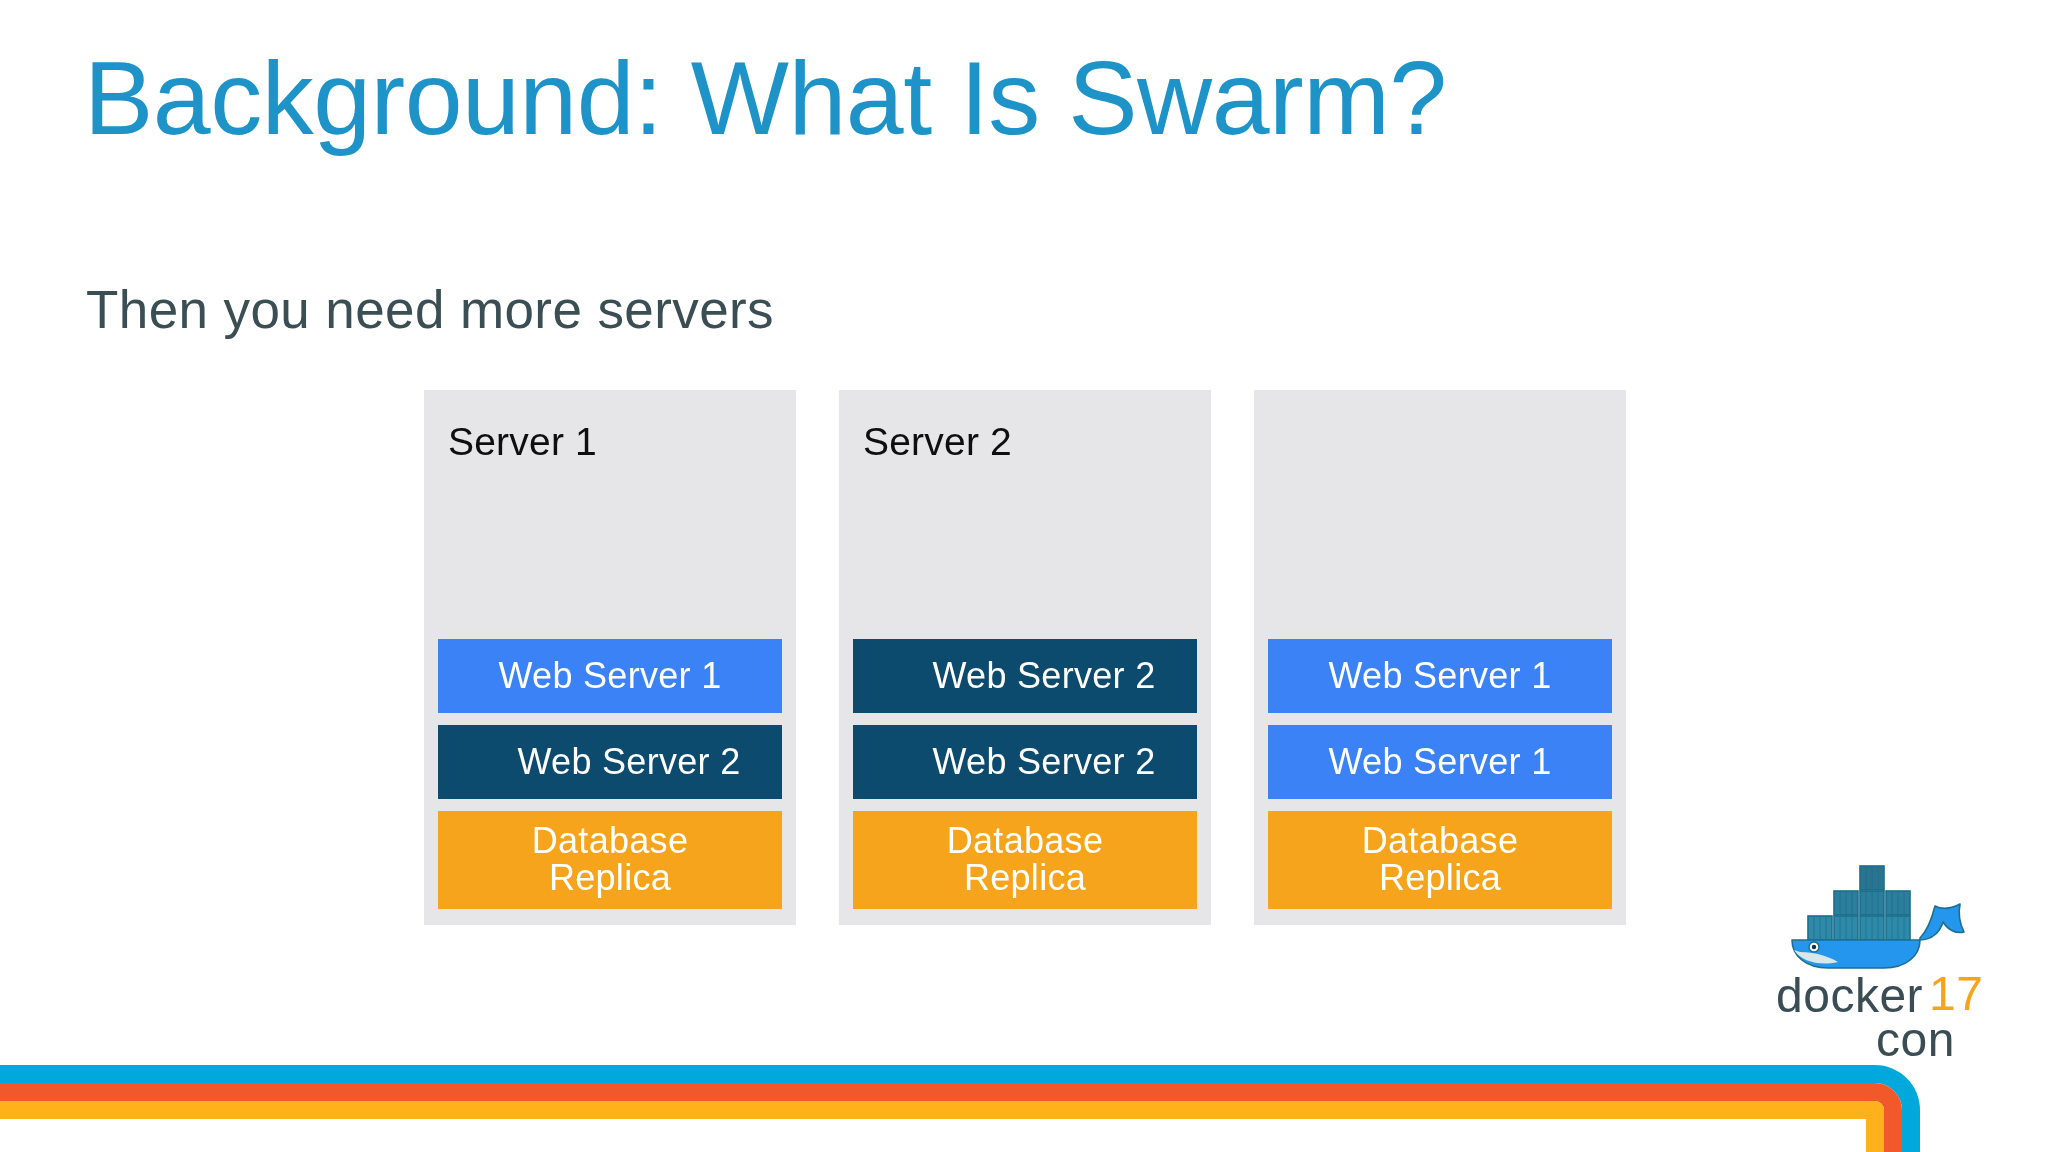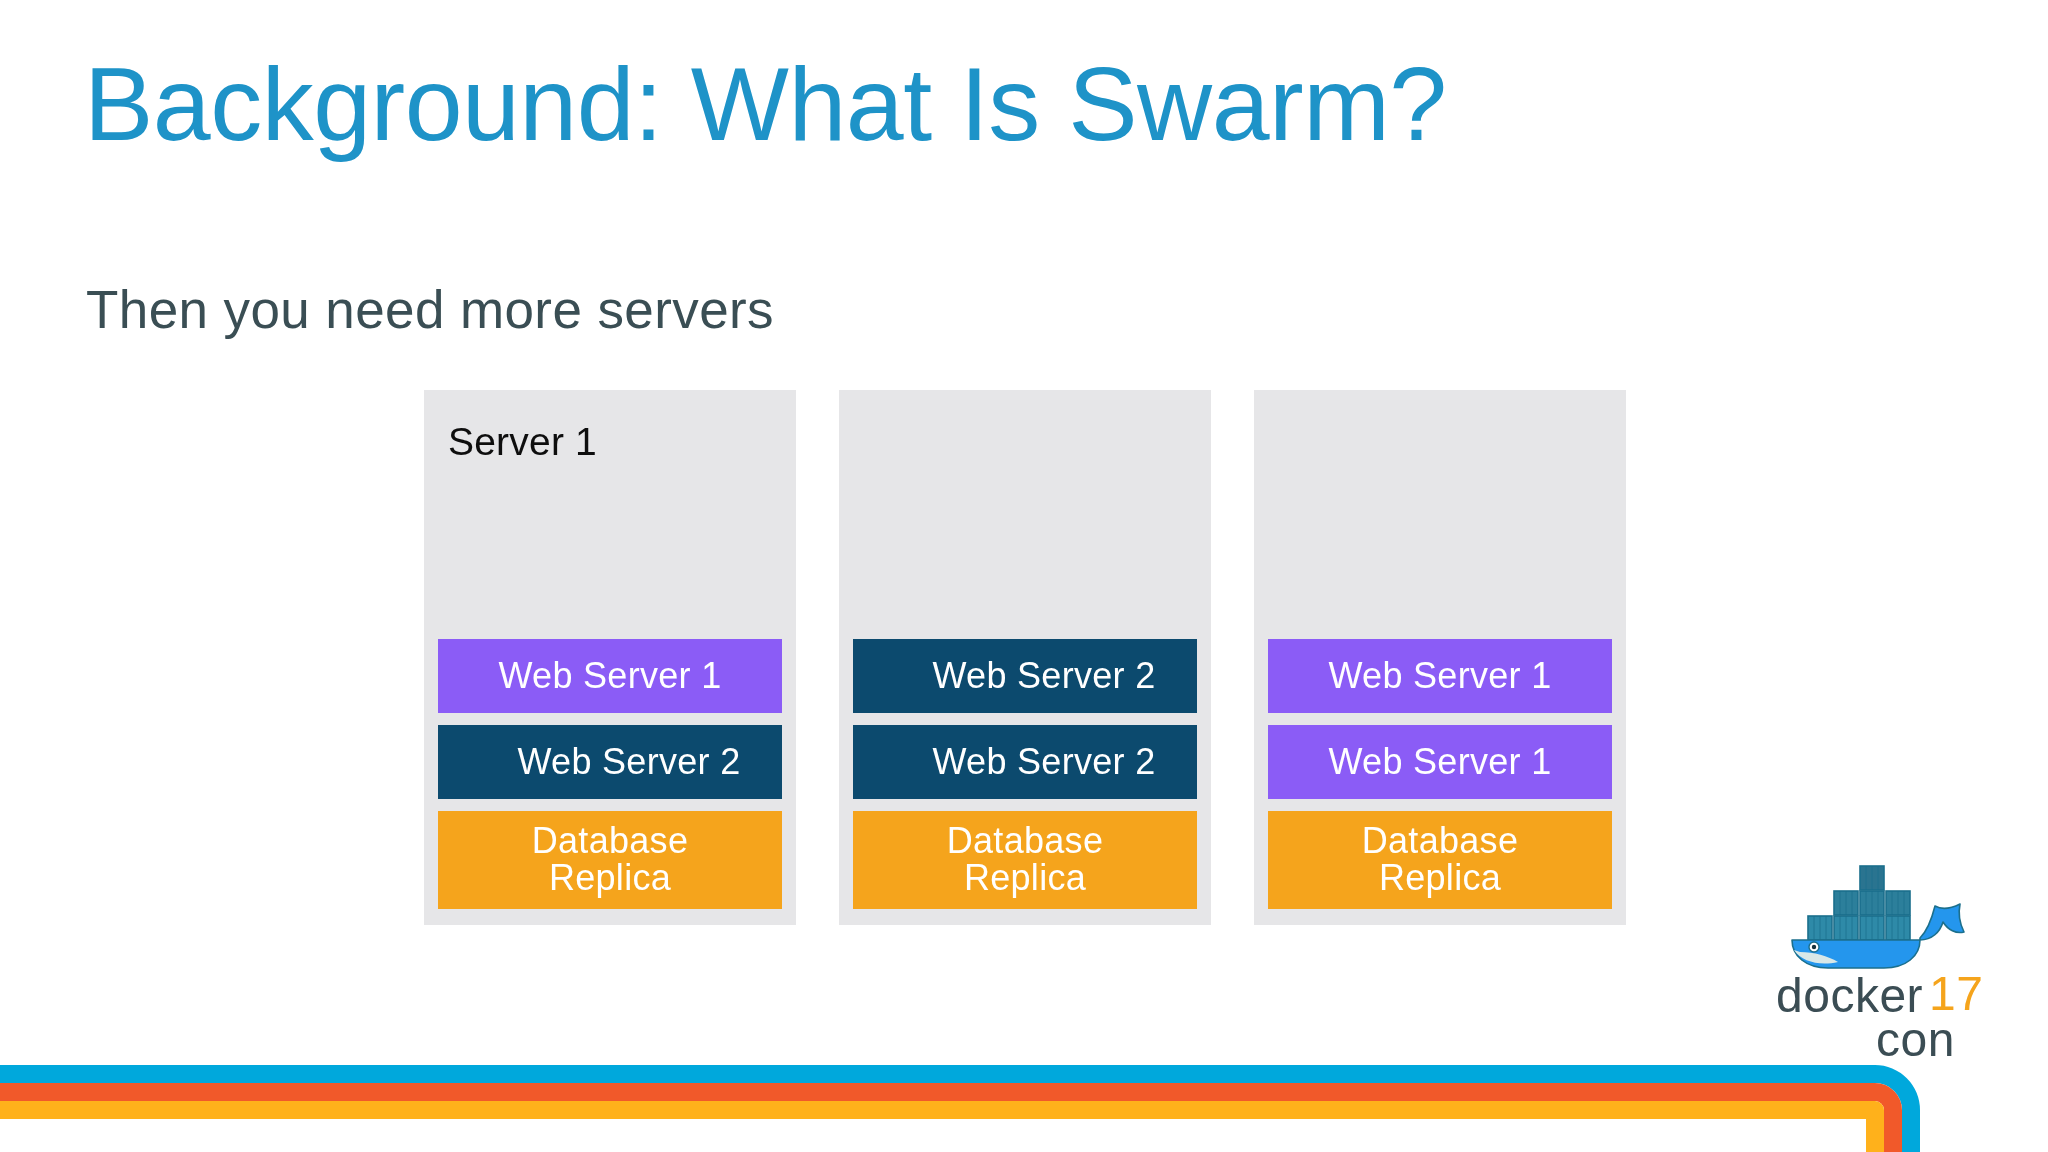--- a/index.html
+++ b/index.html
@@ -13,21 +13,21 @@
     position: relative;
     overflow: hidden;
     font-family: "Liberation Sans", sans-serif;
     -webkit-font-smoothing: antialiased;
   }
 
   
   .slide-title {
     position: absolute;
     left: 84px;
-    top: 46px;
+    top: 40px;
     font-size: 104px;
     line-height: 1.12;
     font-weight: 300;
     letter-spacing: -0.5px;
     color: #1E93C8;
     white-space: nowrap;
   }
 
   
   .slide-subtitle {
@@ -90,21 +90,21 @@
     letter-spacing: 0.3px;
     line-height: 1.02;
     text-align: center;
     box-sizing: border-box;
   }
   .container-box.two-line {
     height: 98px;
     margin-bottom: 16px;
     white-space: pre-line;
   }
-  .container-box.web-blue  { background: #8b5cf6; }
+  .container-box.web-blue  { background: #3b82f6; }
   .container-box.web-dark  { background: #0c4a6e; padding-left: 38px; }
   .container-box.db-orange { background: #F5A41C; }
 
   
   .stripes {
     position: absolute;
     left: 0;
     bottom: 0;
     width: 2048px;
     height: 150px;
@@ -137,20 +137,21 @@
 <div class="servers-row" id="servers-row">
     <div class="server-panel">
       <div class="server-title">Server 1</div>
       <div class="server-spacer"></div>
       <div class="container-box web-blue">Web Server 1</div>
       <div class="container-box web-dark">Web Server 2</div>
       <div class="container-box db-orange two-line">Database
 Replica</div>
     </div>
     <div class="server-panel">
+      <div class="server-title">Server 2</div>
       <div class="server-spacer"></div>
       <div class="container-box web-dark">Web Server 2</div>
       <div class="container-box web-dark">Web Server 2</div>
       <div class="container-box db-orange two-line">Database
 Replica</div>
     </div>
     <div class="server-panel">
       <div class="server-spacer"></div>
       <div class="container-box web-blue">Web Server 1</div>
       <div class="container-box web-blue">Web Server 1</div>

